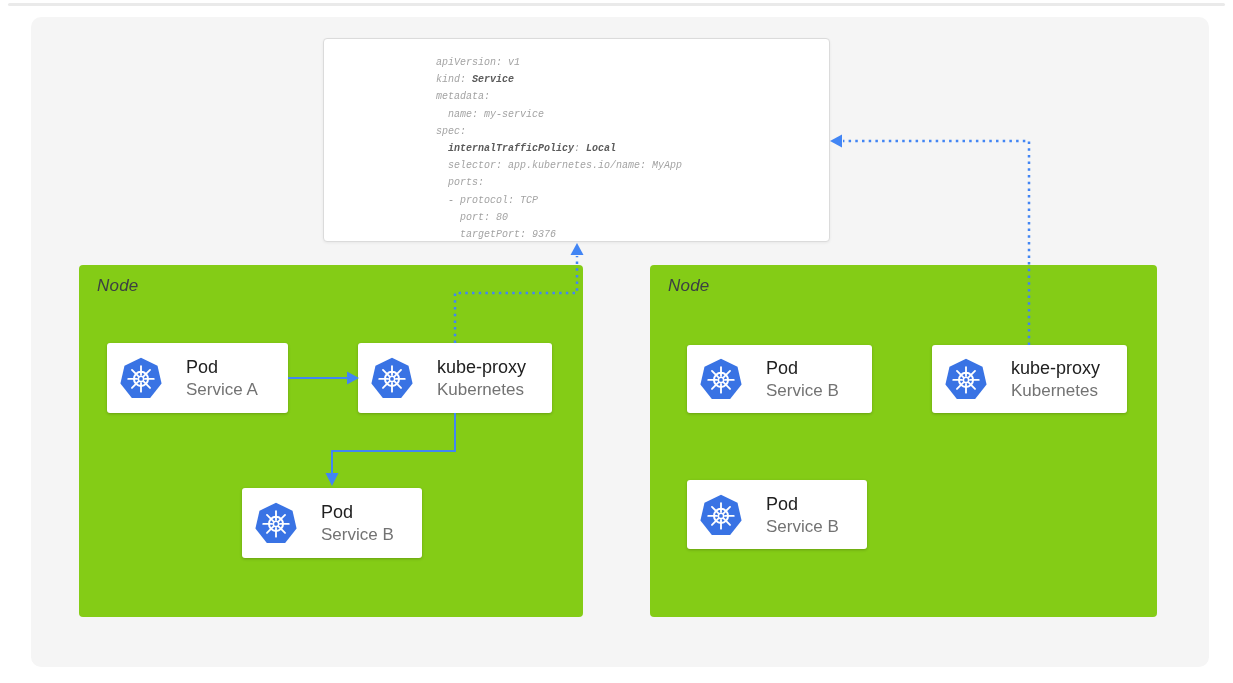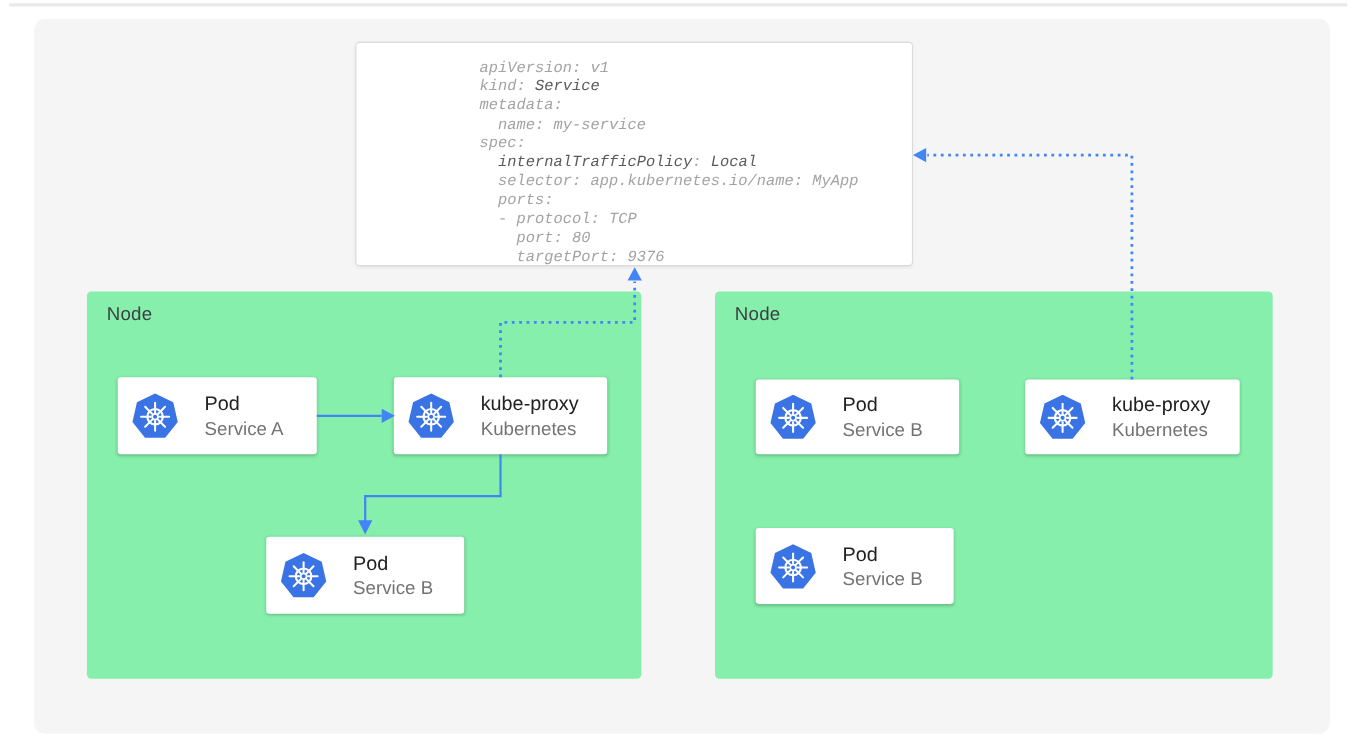--- a/index.html
+++ b/index.html
@@ -10,40 +10,40 @@
   }
   .top-divider {
     position:absolute; left:8px; right:8px; top:3px; height:3px;
     background:#eaeaea; border-radius:3px;
   }
   .panel {
     position:absolute; left:31px; top:17px; width:1178px; height:650px;
     background:#f5f5f5; border-radius:10px;
   }
   .node {
-    position:absolute; background:#86efac; border-radius:4px;
+    position:absolute; background:#84cc16; border-radius:4px;font-style:italic;
   }
   .node-left  { left:79px;  top:265px; width:504px; height:352px; }
   .node-right { left:650px; top:265px; width:507px; height:352px; }
   .node-label {
     position:absolute; left:18px; top:11px;
     font-size:17px; color:#3c4043; letter-spacing:0.2px;
   }
   .yaml-card {
     position:absolute; left:323px; top:38px; width:507px; height:204px;
     background:#ffffff; border:1px solid #dbdbdb; border-radius:4px;
     box-sizing:border-box; box-shadow:0 1px 3px rgba(0,0,0,0.06);
   }
   .yaml {
     position:absolute; left:112px; top:15px; margin:0;
     font-family:"Liberation Mono", monospace;
-    font-style:italic; font-size:14px; line-height:17.2px;
+    font-style:italic; font-size:10px; line-height:17.2px;
     color:#a3a3a3; white-space:pre;
   }
-  .yaml .b { font-weight:normal; color:#5b5b5b; }
+  .yaml .b { font-weight:bold; color:#5b5b5b; }
   .card {
     position:absolute; background:#ffffff; border-radius:3px;
     box-shadow:0 1px 3px rgba(0,0,0,0.22);
     display:flex; align-items:center; z-index:2;
   }
   .k8s-icon { width:44px; height:44px; margin-left:12px; flex:0 0 auto; display:block; }
   .card-text { margin-left:23px; display:flex; flex-direction:column; }
   .card-title { font-size:18px; line-height:24px; color:#212121; }
   .card-subtitle { font-size:17px; line-height:22px; color:#737373; }
   .card-a { left:107px; top:343px; width:181px; height:70px; }

